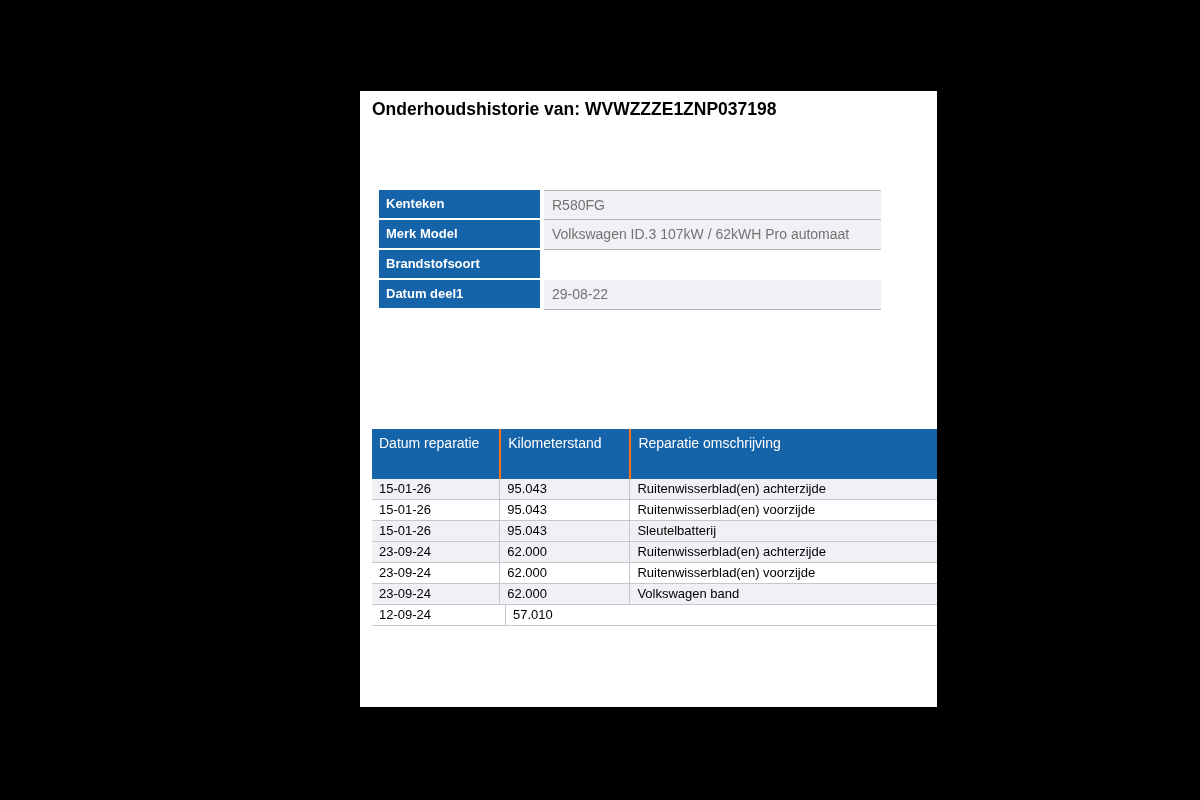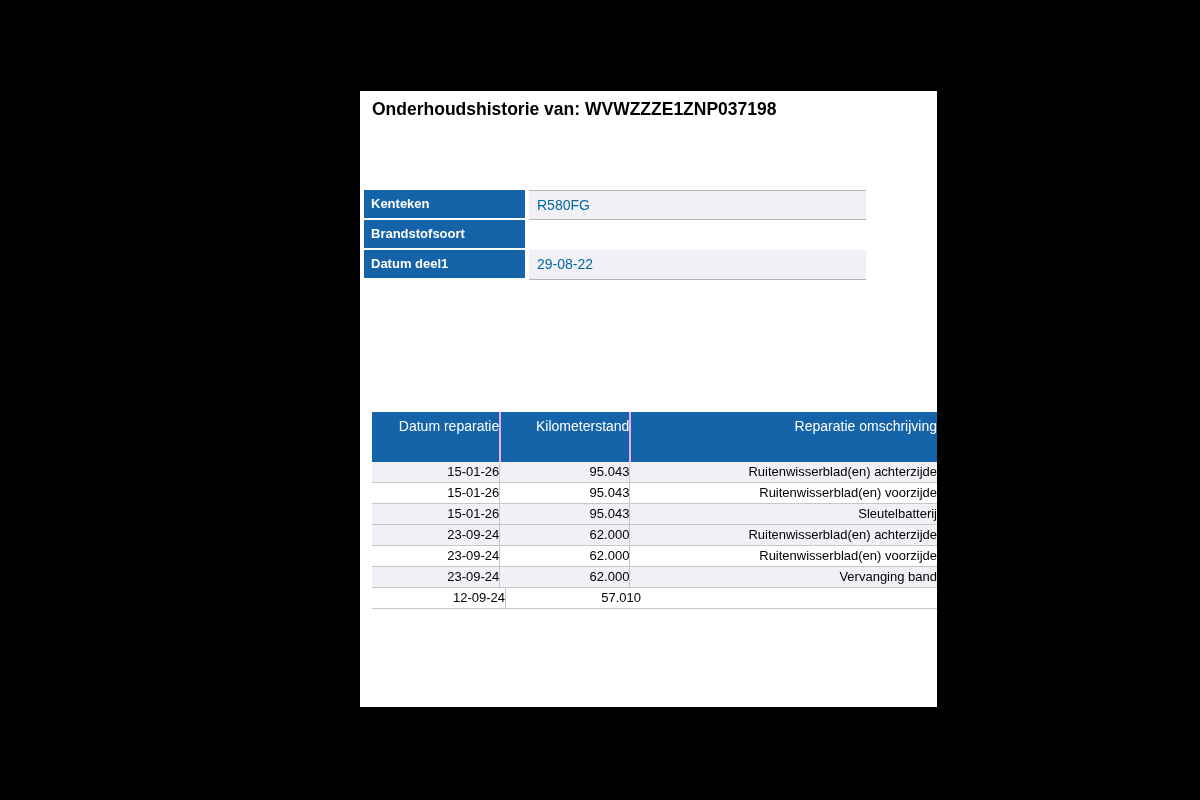--- a/index.html
+++ b/index.html
@@ -24,69 +24,68 @@
     left: 12px; top: 8px;
     font-size: 17.5px;
     font-weight: bold;
     color: #000000;
     white-space: nowrap;
   }
 
   
   .info-table {
     position: absolute;
-    left: 4px; top: 99px;
+    left: 19px; top: 99px;
     width: 502px;
   }
   .info-row { display: flex; height: 30px; }
   .info-label-cell {
     width: 161px;
     background: #1563a8;
     color: #ffffff;
     font-size: 13px;
     font-weight: bold;
     line-height: 28px;
     padding-left: 7px;
     border-bottom: 2px solid #ffffff;
     white-space: nowrap;
     overflow: hidden;
   }
   .info-gap { width: 4px; background: #ffffff; }
   .info-value-cell {
     flex: 1;
     background: #f0f0f5;
-    color: #0369a1;
+    color: #737373;
     font-size: 14px;
     line-height: 29px;
     padding-left: 8px;
     border-bottom: 1px solid #b4b4bc;
     white-space: nowrap;
     overflow: hidden;
   }
   .info-row:first-child .info-value-cell { border-top: 1px solid #b4b4bc; line-height: 28px; }
 
   
   .repair-table {
     position: absolute;
-    left: 12px; top: 321px;
+    left: 12px; top: 338px;
     width: 565px;
-    text-align: right;
   }
   .repair-header { display: flex; height: 50px; background: #1563a8; }
   .repair-header .hcell {
     color: #ffffff;
     font-size: 14px;
     padding: 6px 0 0 7px;
     white-space: nowrap;
     overflow: hidden;
   }
   .col-1 { width: 133px; }
   .col-2 { width: 136px; }
   .col-3 { width: 322px; }
-  .repair-header .hcell + .hcell { border-left: 2px solid #f0abfc; }
+  .repair-header .hcell + .hcell { border-left: 2px solid #f97316; }
 
   .repair-row { display: flex; height: 21px; border-bottom: 1px solid #c6c6ce; }
   .repair-row.alt { background: #f0f0f5; }
   .repair-row .cell {
     font-size: 13px;
     color: #000000;
     line-height: 19px;
     padding-left: 7px;
     white-space: nowrap;
     overflow: hidden;
@@ -99,20 +98,25 @@
 <div class="stage">
   <div class="page">
 
     <div class="page-title">Onderhoudshistorie van: WVWZZZE1ZNP037198</div>
 
     <div class="info-table">
       <div class="info-row">
         <div class="info-label-cell">Kenteken</div>
         <div class="info-gap"></div>
         <div class="info-value-cell">R580FG</div>
+      </div>
+      <div class="info-row">
+        <div class="info-label-cell">Merk Model</div>
+        <div class="info-gap"></div>
+        <div class="info-value-cell">Volkswagen ID.3 107kW / 62kWH Pro automaat</div>
       </div>
       <div class="info-row">
         <div class="info-label-cell">Brandstofsoort</div>
         <div class="info-gap"></div>
       </div>
       <div class="info-row">
         <div class="info-label-cell">Datum deel1</div>
         <div class="info-gap"></div>
         <div class="info-value-cell">29-08-22</div>
       </div>
@@ -146,21 +150,21 @@
         <div class="cell col-3">Ruitenwisserblad(en) achterzijde</div>
       </div>
       <div class="repair-row">
         <div class="cell col-1">23-09-24</div>
         <div class="cell col-2">62.000</div>
         <div class="cell col-3">Ruitenwisserblad(en) voorzijde</div>
       </div>
       <div class="repair-row alt">
         <div class="cell col-1">23-09-24</div>
         <div class="cell col-2">62.000</div>
-        <div class="cell col-3">Vervanging band</div>
+        <div class="cell col-3">Volkswagen band</div>
       </div>
       <div class="repair-row">
         <div class="cell col-1">12-09-24</div>
         <div class="cell col-2">57.010</div>
       </div>
     </div>
 
   </div>
 </div>
 

